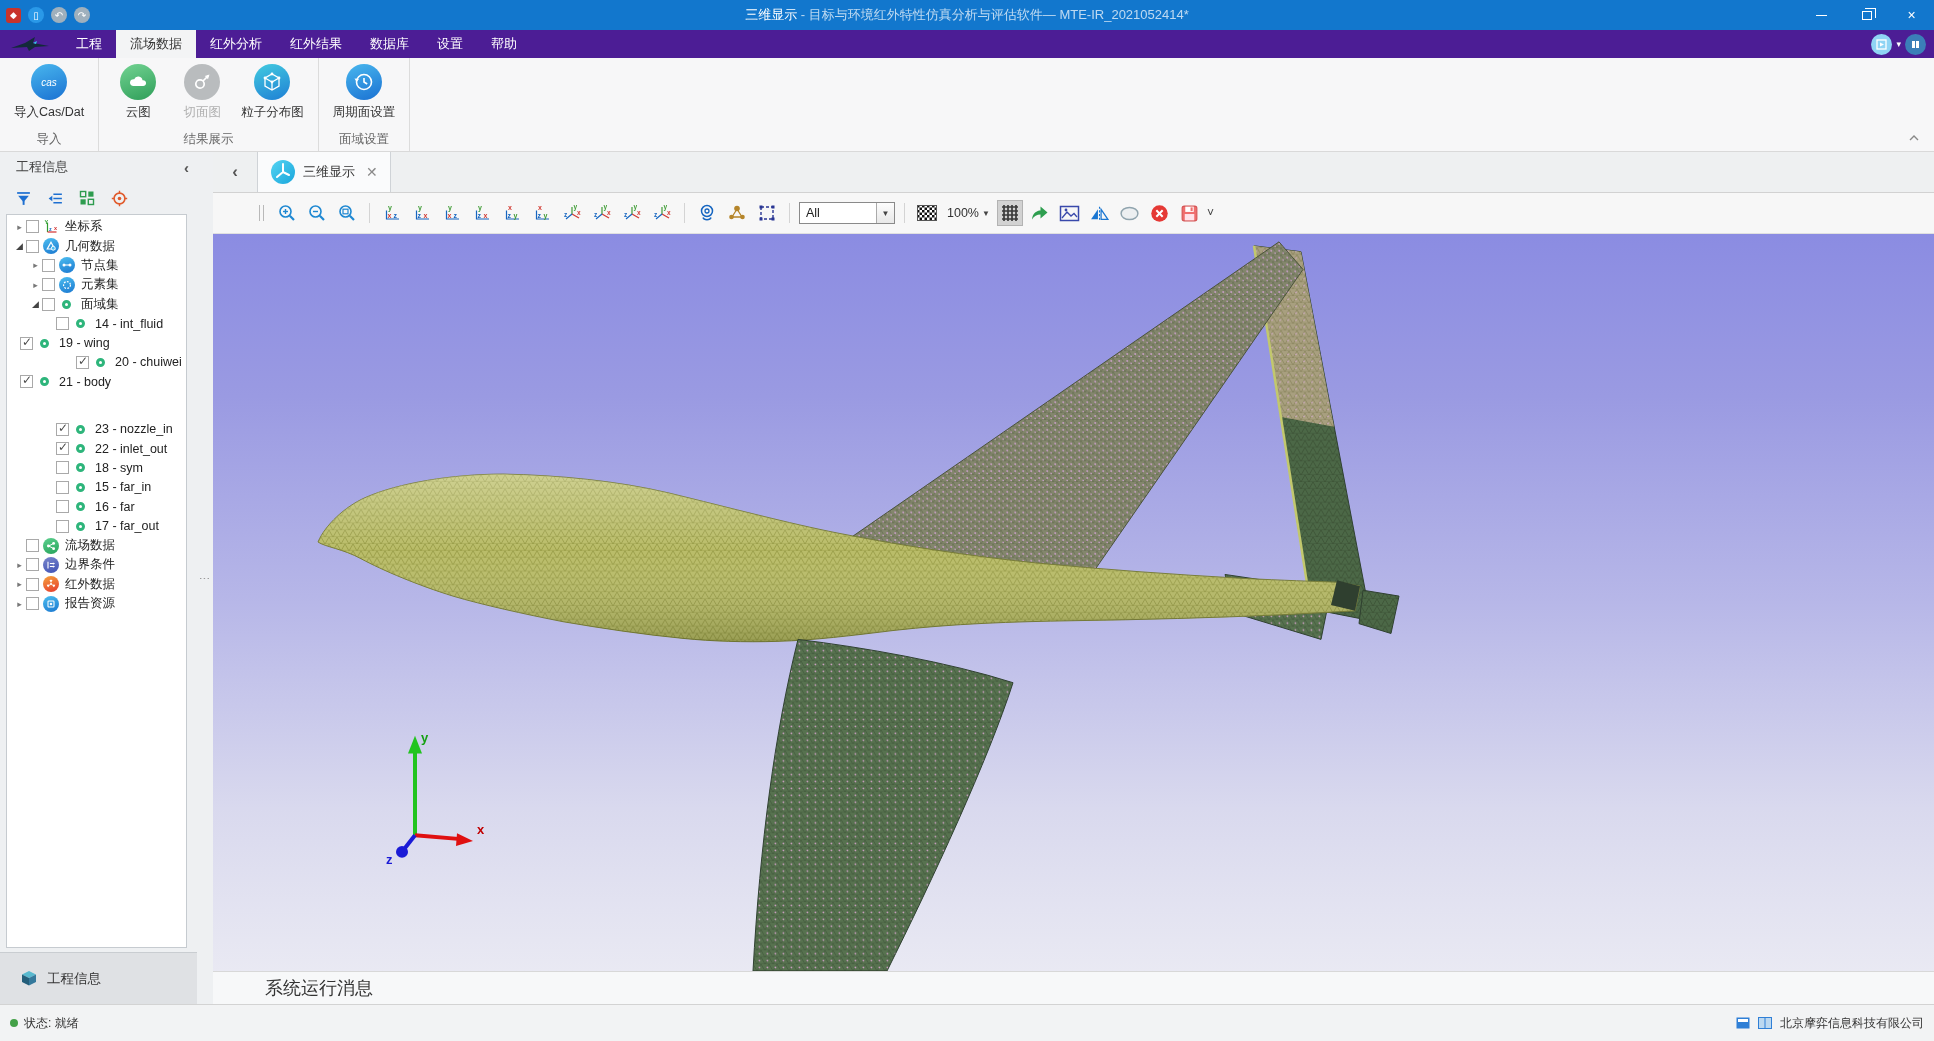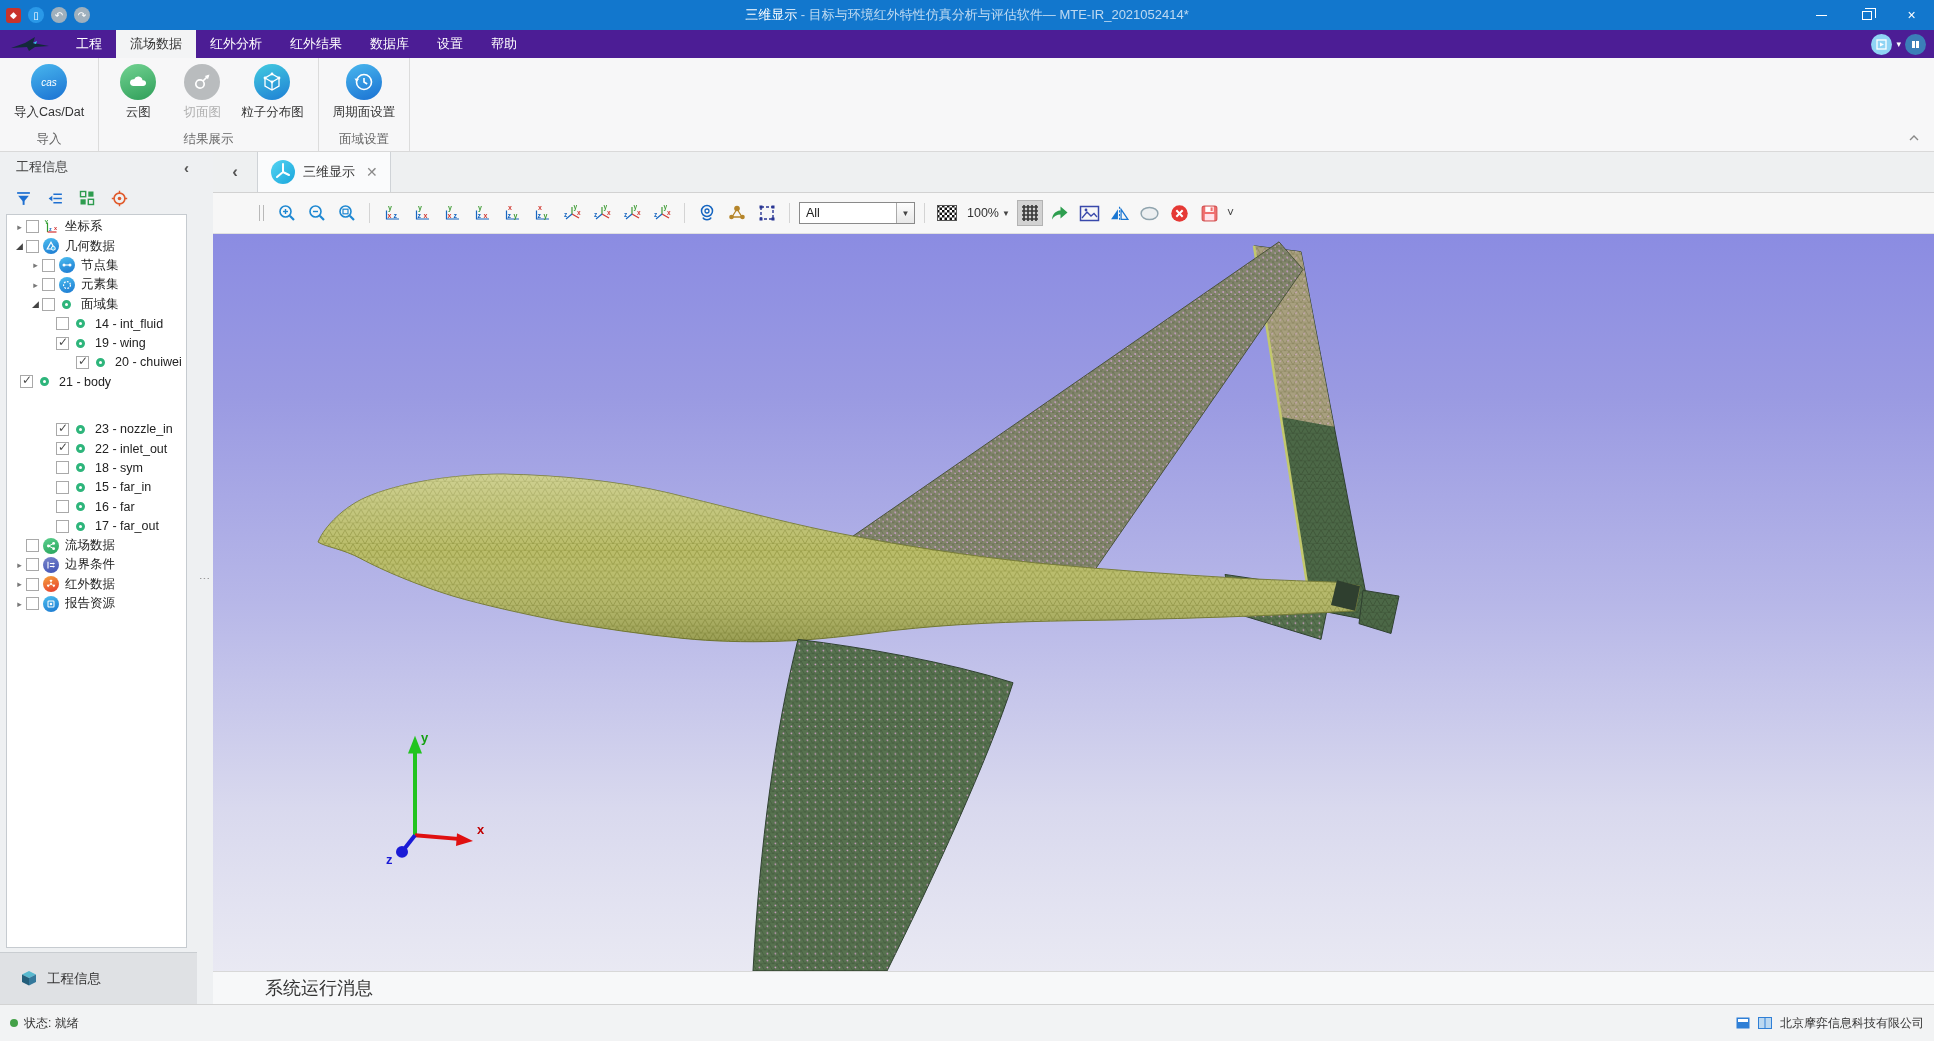--- a/index.html
+++ b/index.html
@@ -78,21 +78,21 @@
   .tabbar{height:41px;display:flex;align-items:stretch;border-bottom:1px solid #d2d2d2;background:#eef0f1;flex:0 0 auto;}
   .tab-scroll{width:44px;display:flex;align-items:center;justify-content:center;color:#555;font-size:17px;font-weight:bold;}
   .doc-tab{display:flex;align-items:center;gap:7px;padding:0 12px;background:#fafbfc;border-left:1px solid #cfd3d7;border-right:1px solid #cfd3d7;font-size:13px;color:#333;}
   .tab-close{color:#8a8a8a;font-size:14px;margin-left:4px;}
 
   .vtoolbar{height:41px;background:#f7f7f7;border-bottom:1px solid #e0e0e0;display:flex;align-items:center;padding-left:46px;gap:4px;flex:0 0 auto;}
   .thandle{width:5px;height:16px;border-left:1px solid #b9b9b9;border-right:1px solid #b9b9b9;margin-right:6px;}
   .tsep{width:1px;height:20px;background:#d4d4d4;margin:0 5px;}
   .tbtn{min-width:26px;height:26px;display:flex;align-items:center;justify-content:center;border:1px solid transparent;}
   .tbtn.pressed{background:#d2d2d2;border-color:#b3b3b3;}
-  .combo{width:116px;height:22px;background:#fff;border:1px solid #8a8a8a;display:flex;align-items:center;font-size:12.5px;color:#222;}
+  .combo{width:96px;height:22px;background:#fff;border:1px solid #8a8a8a;display:flex;align-items:center;font-size:12.5px;color:#222;}
   .combo-text{flex:1;padding-left:6px;}
   .combo-btn{width:18px;height:100%;border-left:1px solid #aaa;background:linear-gradient(#fdfdfd,#e8e8e8);display:flex;align-items:center;justify-content:center;font-size:8px;color:#444;}
   .zoomlvl{display:flex;align-items:center;font-size:12.5px;color:#333;gap:3px;padding:0 3px;}
   .caret-sm{font-size:8px;color:#444;}
 
   .viewport{flex:1;position:relative;background:linear-gradient(180deg,#8b8ce2 0%,#9a9ae2 22%,#b7b7e8 50%,#d9d9ee 78%,#e9e9f3 100%);min-height:0;overflow:hidden;}
   .viewport svg.scene{position:absolute;left:0;top:0;width:100%;height:100%;}
 
   .msgbar{height:33px;background:#f7f8f9;border-top:1px solid #d8d8d8;display:flex;align-items:center;padding-left:52px;font-size:18px;color:#333;flex:0 0 auto;}
 
@@ -334,21 +334,21 @@
             <span>面域集</span>
           </div>
           <div class="trow" style="padding-left: 36px;">
             <span class="twisty"></span>
             <span class="cb"></span>
             <span class="ticon">
               <span class="ring"></span>
             </span>
             <span>14 - int_fluid</span>
           </div>
-          <div class="trow" style="padding-left: 36px;">
+          <div class="trow" style="">
             <span class="twisty"></span>
             <span class="cb checked"></span>
             <span class="ticon">
               <span class="ring"></span>
             </span>
             <span>19 - wing</span>
           </div>
           <div class="trow" style="padding-left: 56px;">
             <span class="twisty"></span>
             <span class="cb checked"></span>

